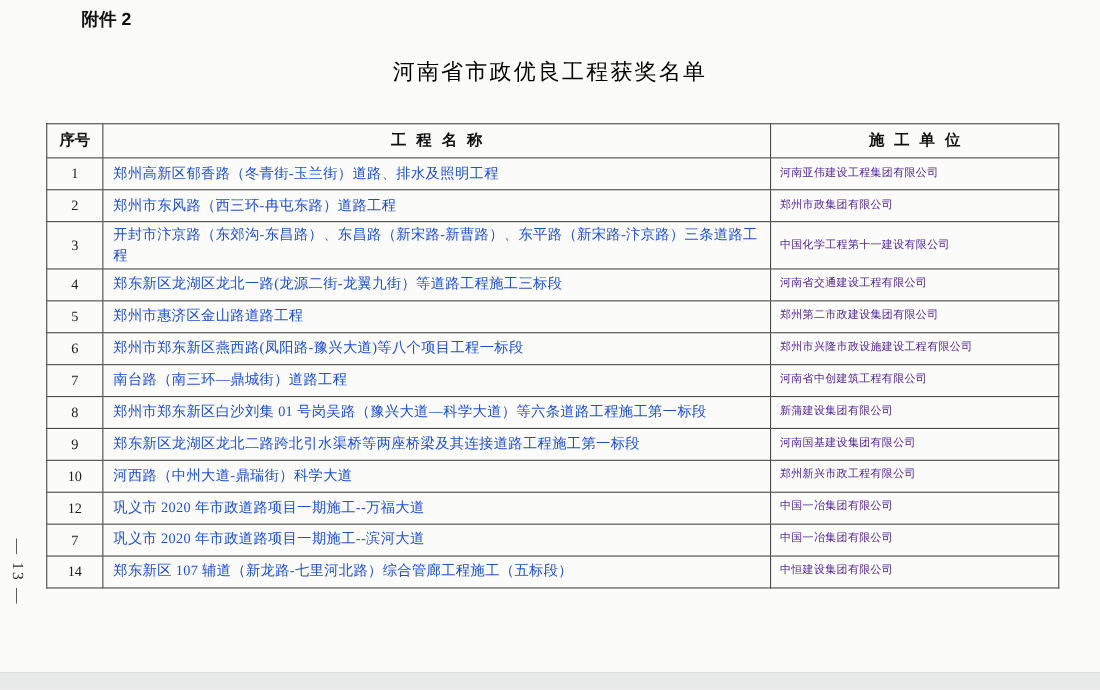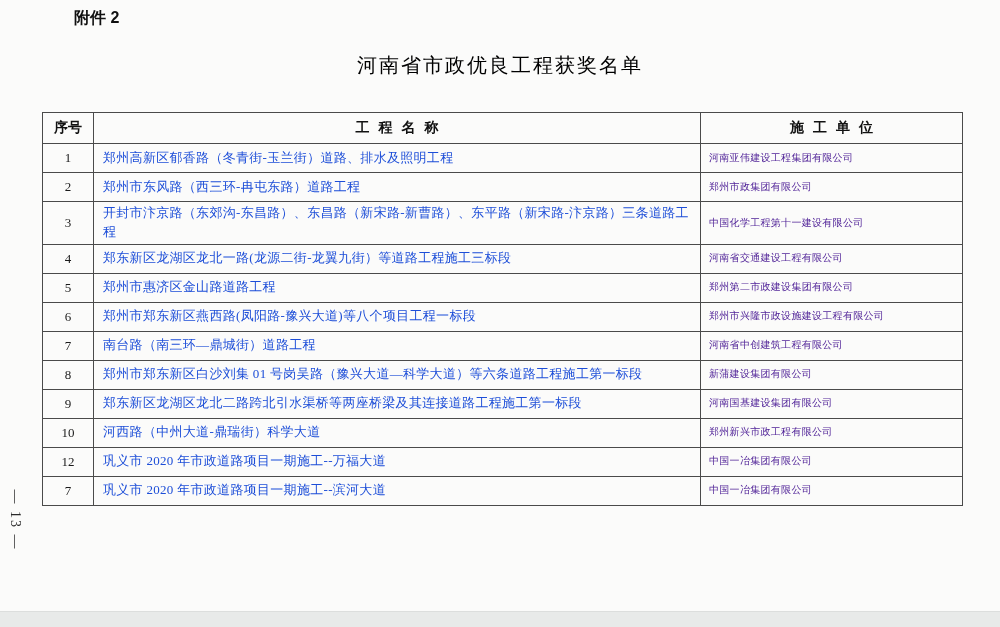--- a/index.html
+++ b/index.html
@@ -132,16 +132,21 @@
       <tr class="data-row">
     <td class="cell-num">12</td>
     <td class="cell-project">巩义市 2020 年市政道路项目一期施工--万福大道</td>
     <td class="cell-company">中国一冶集团有限公司</td>
   </tr>
       <tr class="data-row">
     <td class="cell-num">7</td>
     <td class="cell-project">巩义市 2020 年市政道路项目一期施工--滨河大道</td>
     <td class="cell-company">中国一冶集团有限公司</td>
   </tr>
+      <tr class="data-row">
+    <td class="cell-num">14</td>
+    <td class="cell-project">郑东新区 107 辅道（新龙路-七里河北路）综合管廊工程施工（五标段）</td>
+    <td class="cell-company">中恒建设集团有限公司</td>
+  </tr>
     </tbody>
 </table>
 
 <div class="bottom-strip"></div>
 
 </body></html>

